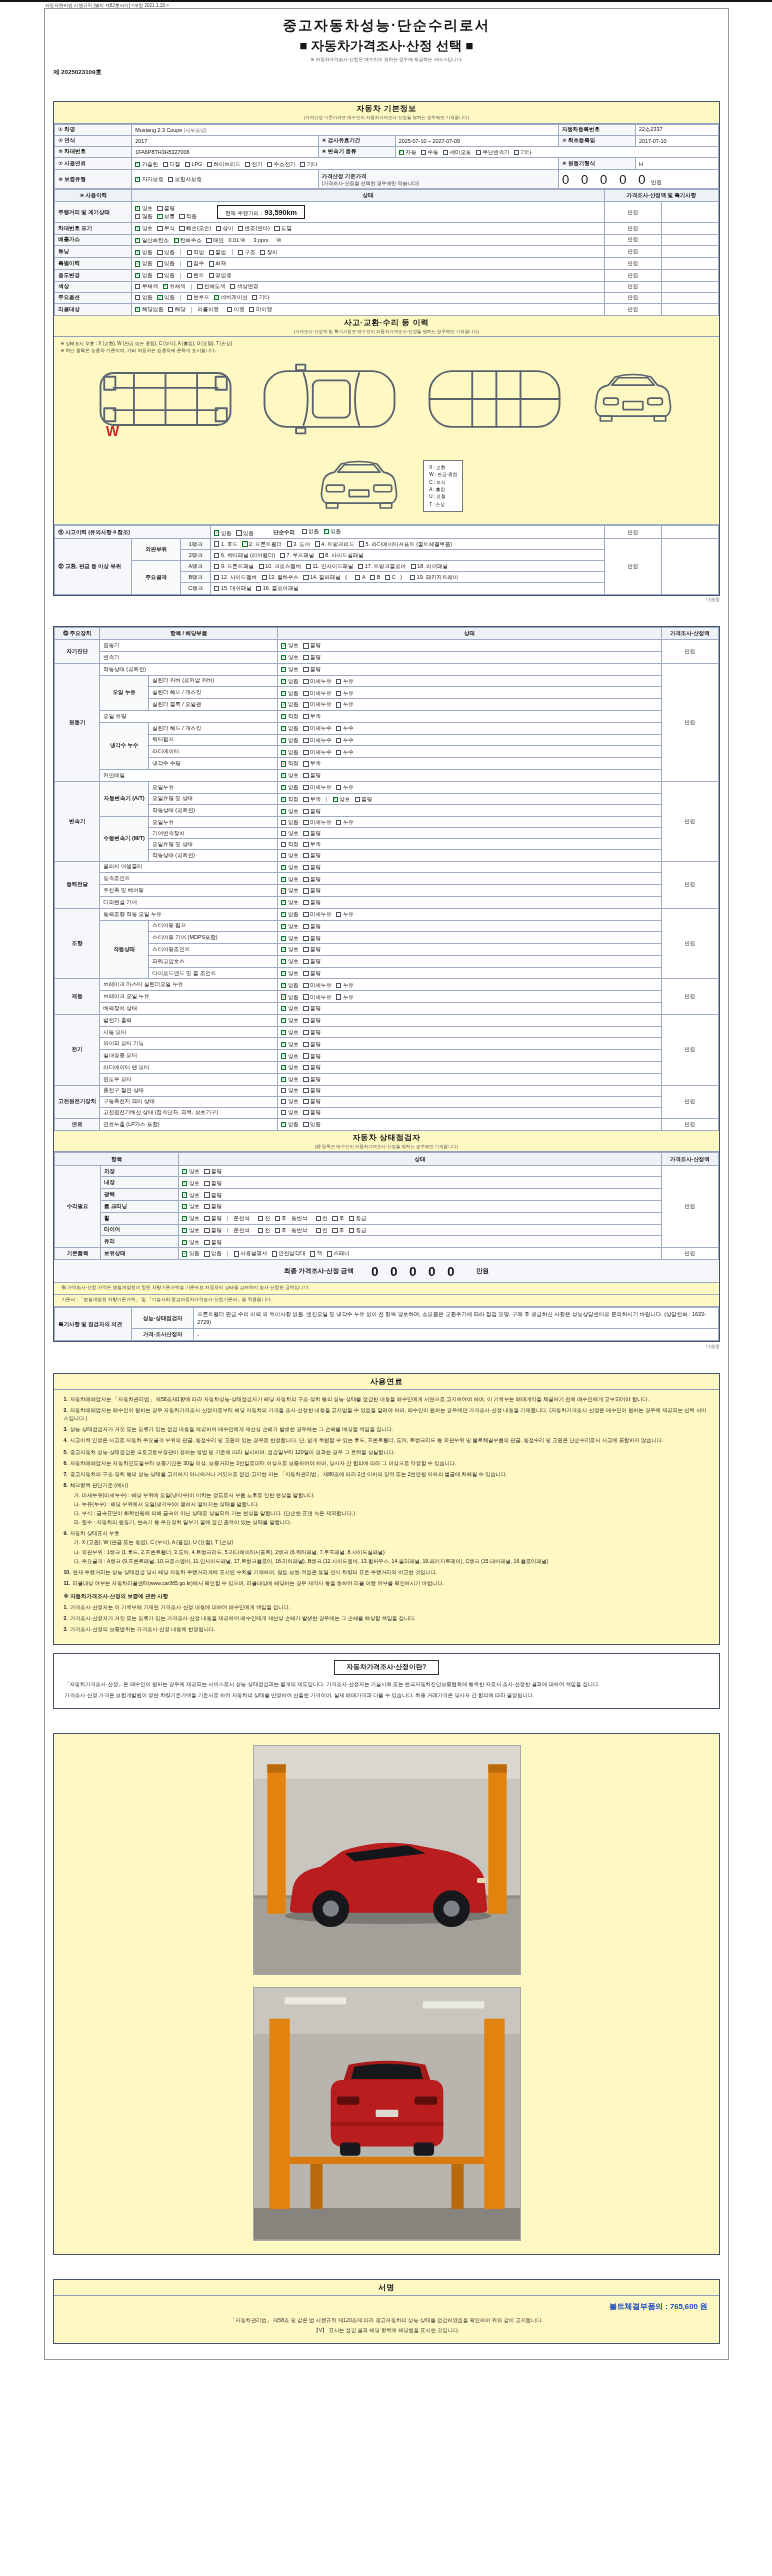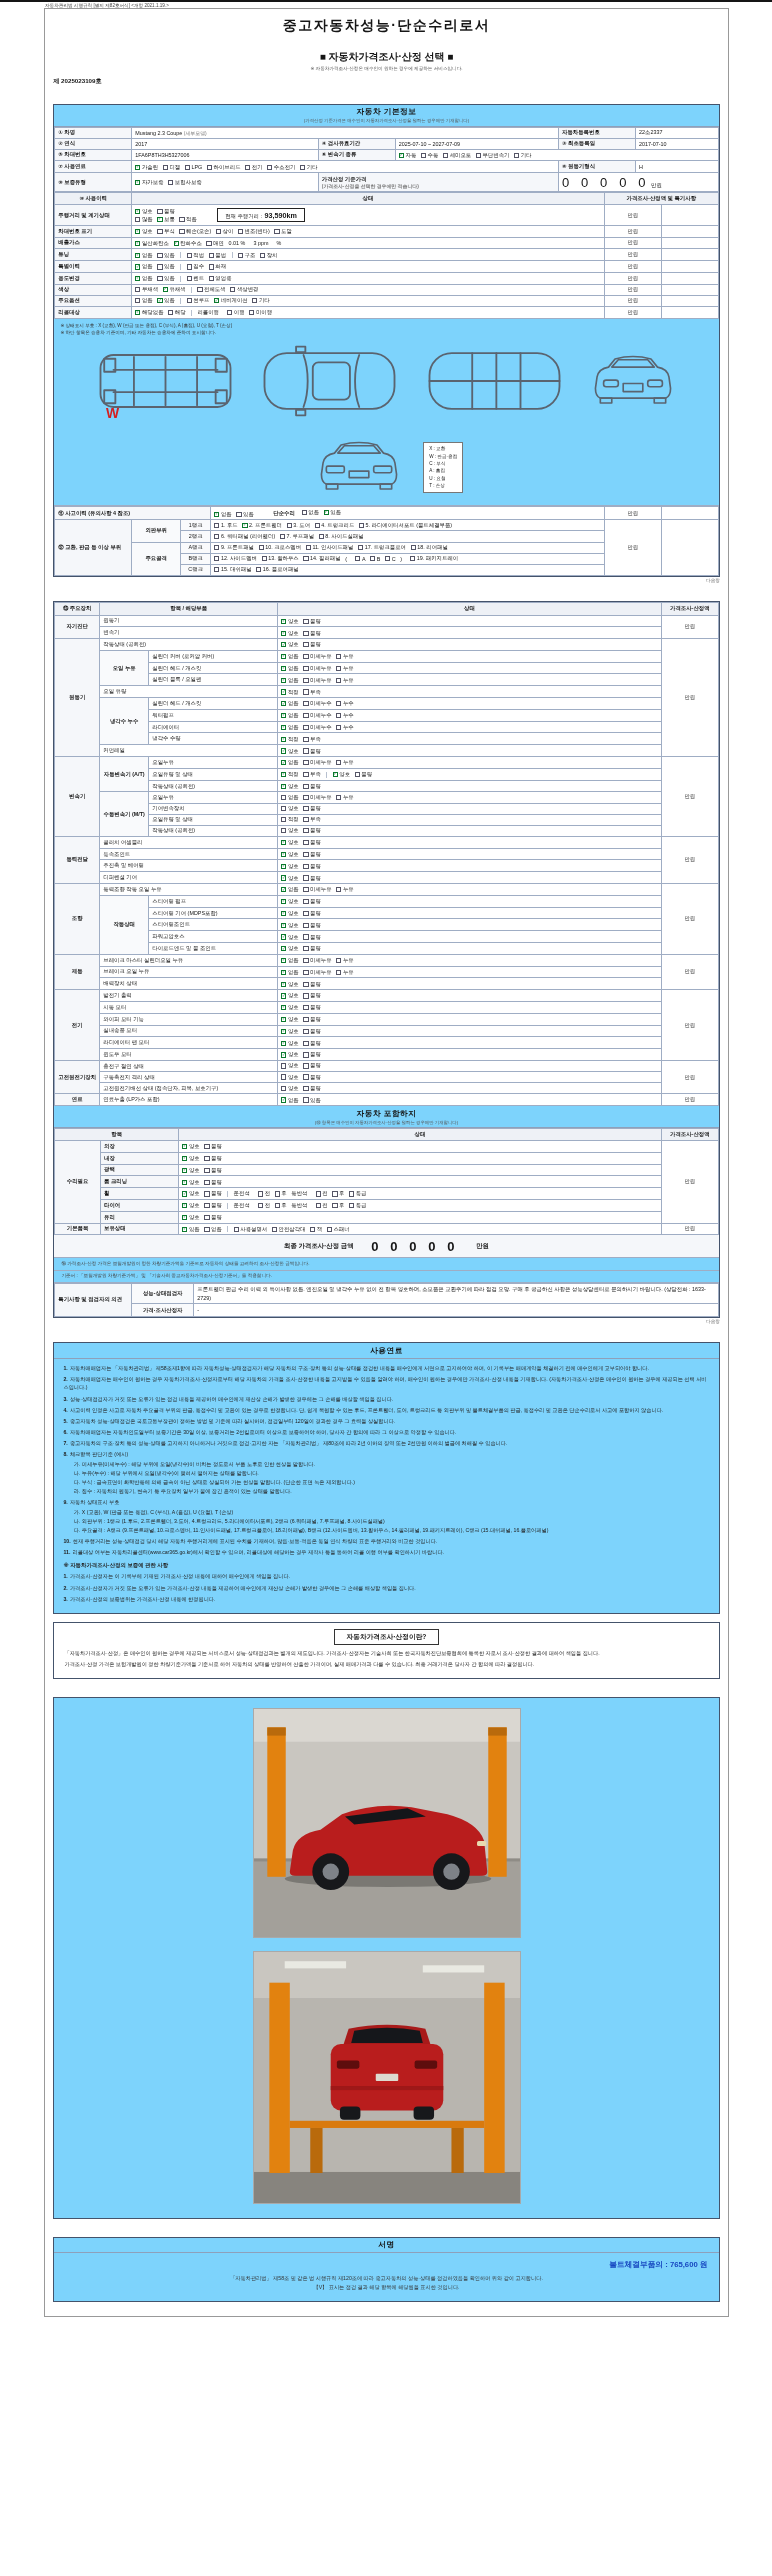--- a/index.html
+++ b/index.html
@@ -2,24 +2,24 @@
 <html lang="ko" style="font-size:8.2px"><head>
 <meta charset="utf-8">
 <style>
 *{box-sizing:border-box;margin:0;padding:0}
 body{width:773px;font-family:"Liberation Sans","DejaVu Sans",sans-serif;background:#fff;color:#161616}
 .topline{height:1.5px;background:#151515}
 .form-ref{width:685px;margin:0.5px auto 0;font-size:4.6px;color:#444;padding:0.5px 1px}
 .sheet{width:685px;margin:0 auto 6.2px;border:0.5px solid #999;padding:4.1px 8.2px 14.4px;background:#fff}
 .doc-head{text-align:center;padding:4.1px 0 1px}
 h1.title{font-size:14px;letter-spacing:1.5px;font-weight:bold}
-.subtitle{font-size:10px;font-weight:bold;margin-top:15px}
+.subtitle{font-size:13px;font-weight:bold;margin-top:2px}
 .subnote{font-size:4.6px;color:#555;margin-top:1.5px}
 .doc-no{font-size:6.2px;font-weight:bold;margin:5.2px 0 1px}
-.block{border:0.8px solid #44536b;margin-top:18px;background:#7dd3fc}
+.block{border:0.8px solid #44536b;margin-top:24px;background:#fef9c3}
 .sec-head{border-bottom:0.5px solid #8ea0ba;text-align:center;padding:2.6px 0 2.1px}
 .sec-head .t{font-size:7.7px;font-weight:bold;letter-spacing:0.5px}
 .sec-head .n{font-size:4.4px;color:#555;margin-top:1px}
 table.grid{width:100%;border-collapse:collapse}
 .grid td{border:0.5px solid #9fadc4;font-size:5.4px;padding:1.5px 3.1px;vertical-align:middle;background:#fff}
 .grid td.hd{background:#eef1f6;font-weight:bold;text-align:center;padding:2.1px 1px}
 .grid td.lbl{background:#f5f7fa;font-weight:bold;width:77px}
 .grid td.catc{background:#f9fafc;text-align:center;width:49px;font-weight:bold}
 .grid td.rankc{background:#f9fafc;text-align:center;width:30px}
 .grid td.gcell{background:#f5f7fa;text-align:center;font-weight:bold;width:45px}
@@ -498,20 +498,24 @@
                     </span></div>
                 </div>
               </div>
             </td>
             <td class="price">만원</td>
             <td class="extra"></td>
           </tr>
         </tbody>
     </table>
 
+    <div class="sec-head">
+      <div class="t">사고·교환·수리 등 이력</div>
+      <div class="n">(가격조사·산정액 및 특기사항은 매수인이 자동차가격조사·산정을 원하는 경우에만 기재합니다)</div>
+    </div>
     <div class="dia-area">
       <div class="dia-legend">※ 상태표시 부호 : X (교환), W (판금 또는 용접), C (부식), A (흠집), U (요철), T (손상)</div>
       <div class="dia-legend">※ 하단 항목은 승용차 기준이며, 기타 자동차는 승용차에 준하여 표시합니다.</div>
       <div class="dia-grid">
         <svg class="cardia" viewBox="0 0 160 84">
           <rect x="10" y="14" width="140" height="56" rx="14" class="cl"></rect>
           <line x1="24" y1="30" x2="136" y2="30" class="cl"></line>
           <line x1="24" y1="54" x2="136" y2="54" class="cl"></line>
           <line x1="46" y1="16" x2="46" y2="68" class="cl"></line>
           <line x1="80" y1="16" x2="80" y2="68" class="cl"></line>
@@ -1357,21 +1361,21 @@
                   <span class="box"></span>
                   <span class="cklb">있음</span>
                 </span>
               </span></td>
             <td class="price" rowspan="1">만원</td>
           </tr>
         </tbody>
     </table>
 
     <div class="sec-head">
-      <div class="t">자동차 포함하지</div>
+      <div class="t">자동차 상태점검자</div>
       <div class="n">(⑭ 항목은 매수인이 자동차가격조사·산정을 원하는 경우에만 기재합니다)</div>
     </div>
     <table class="grid">
       <tbody>
           <tr>
         <td class="hd" colspan="2" style="width:124px">항목</td>
         <td class="hd">상태</td>
         <td class="hd" style="width:57px">가격조사·산정액</td>
       </tr>
       </tbody>

